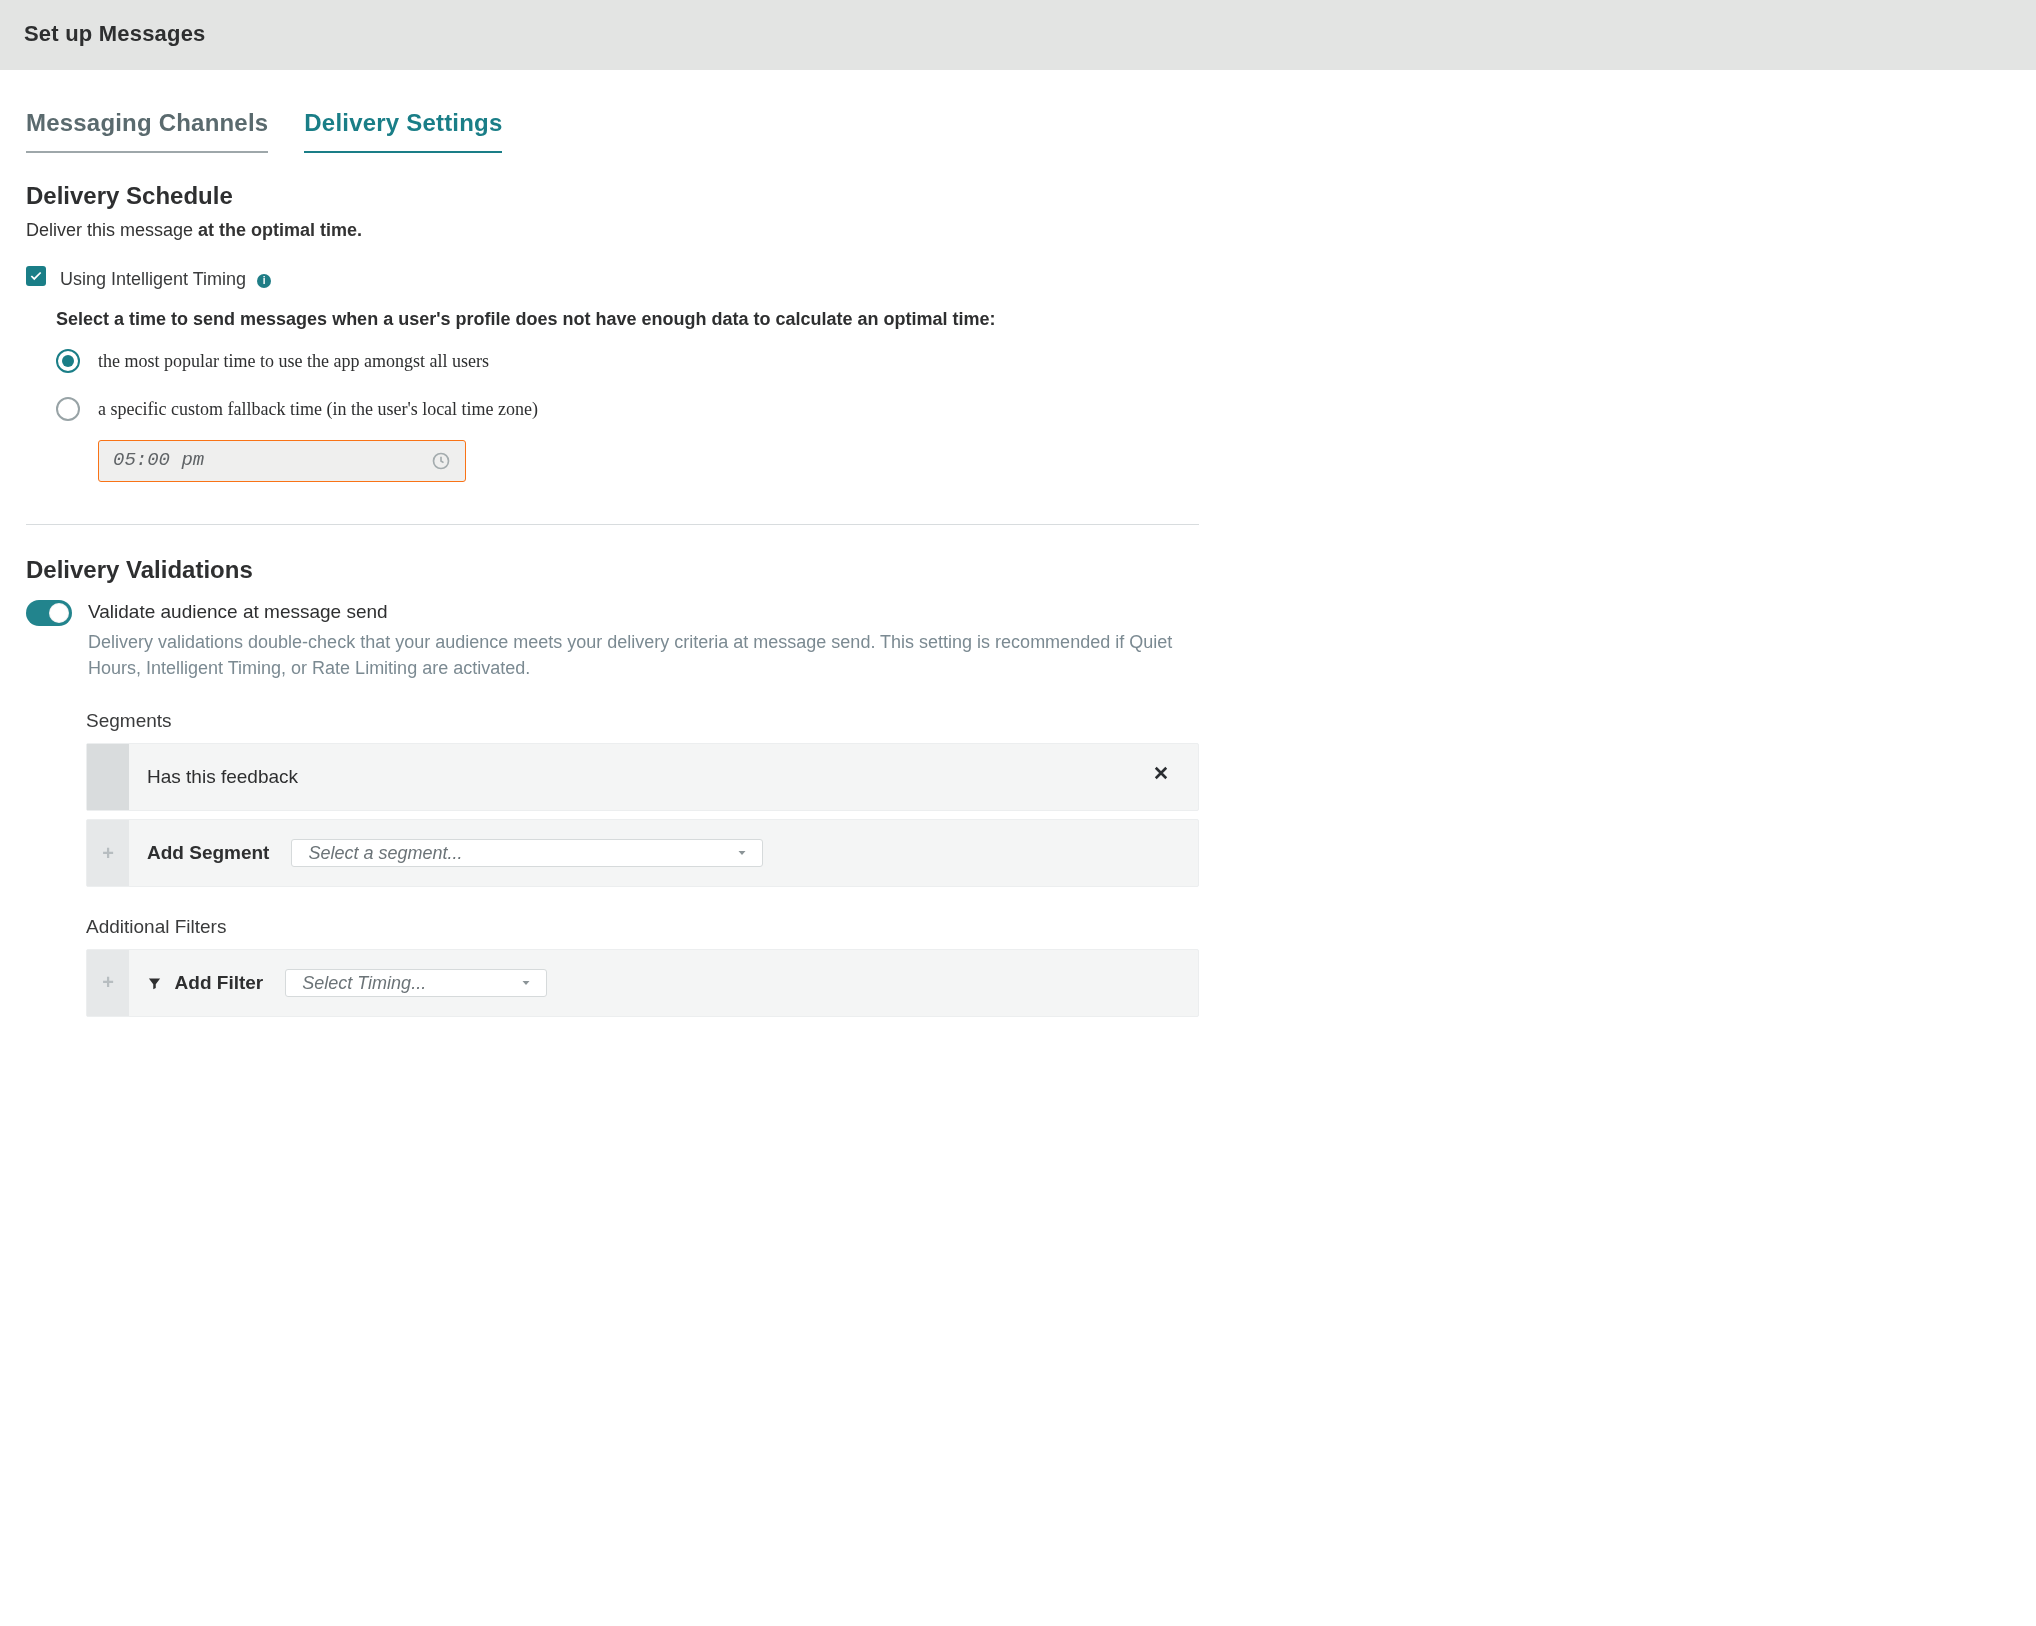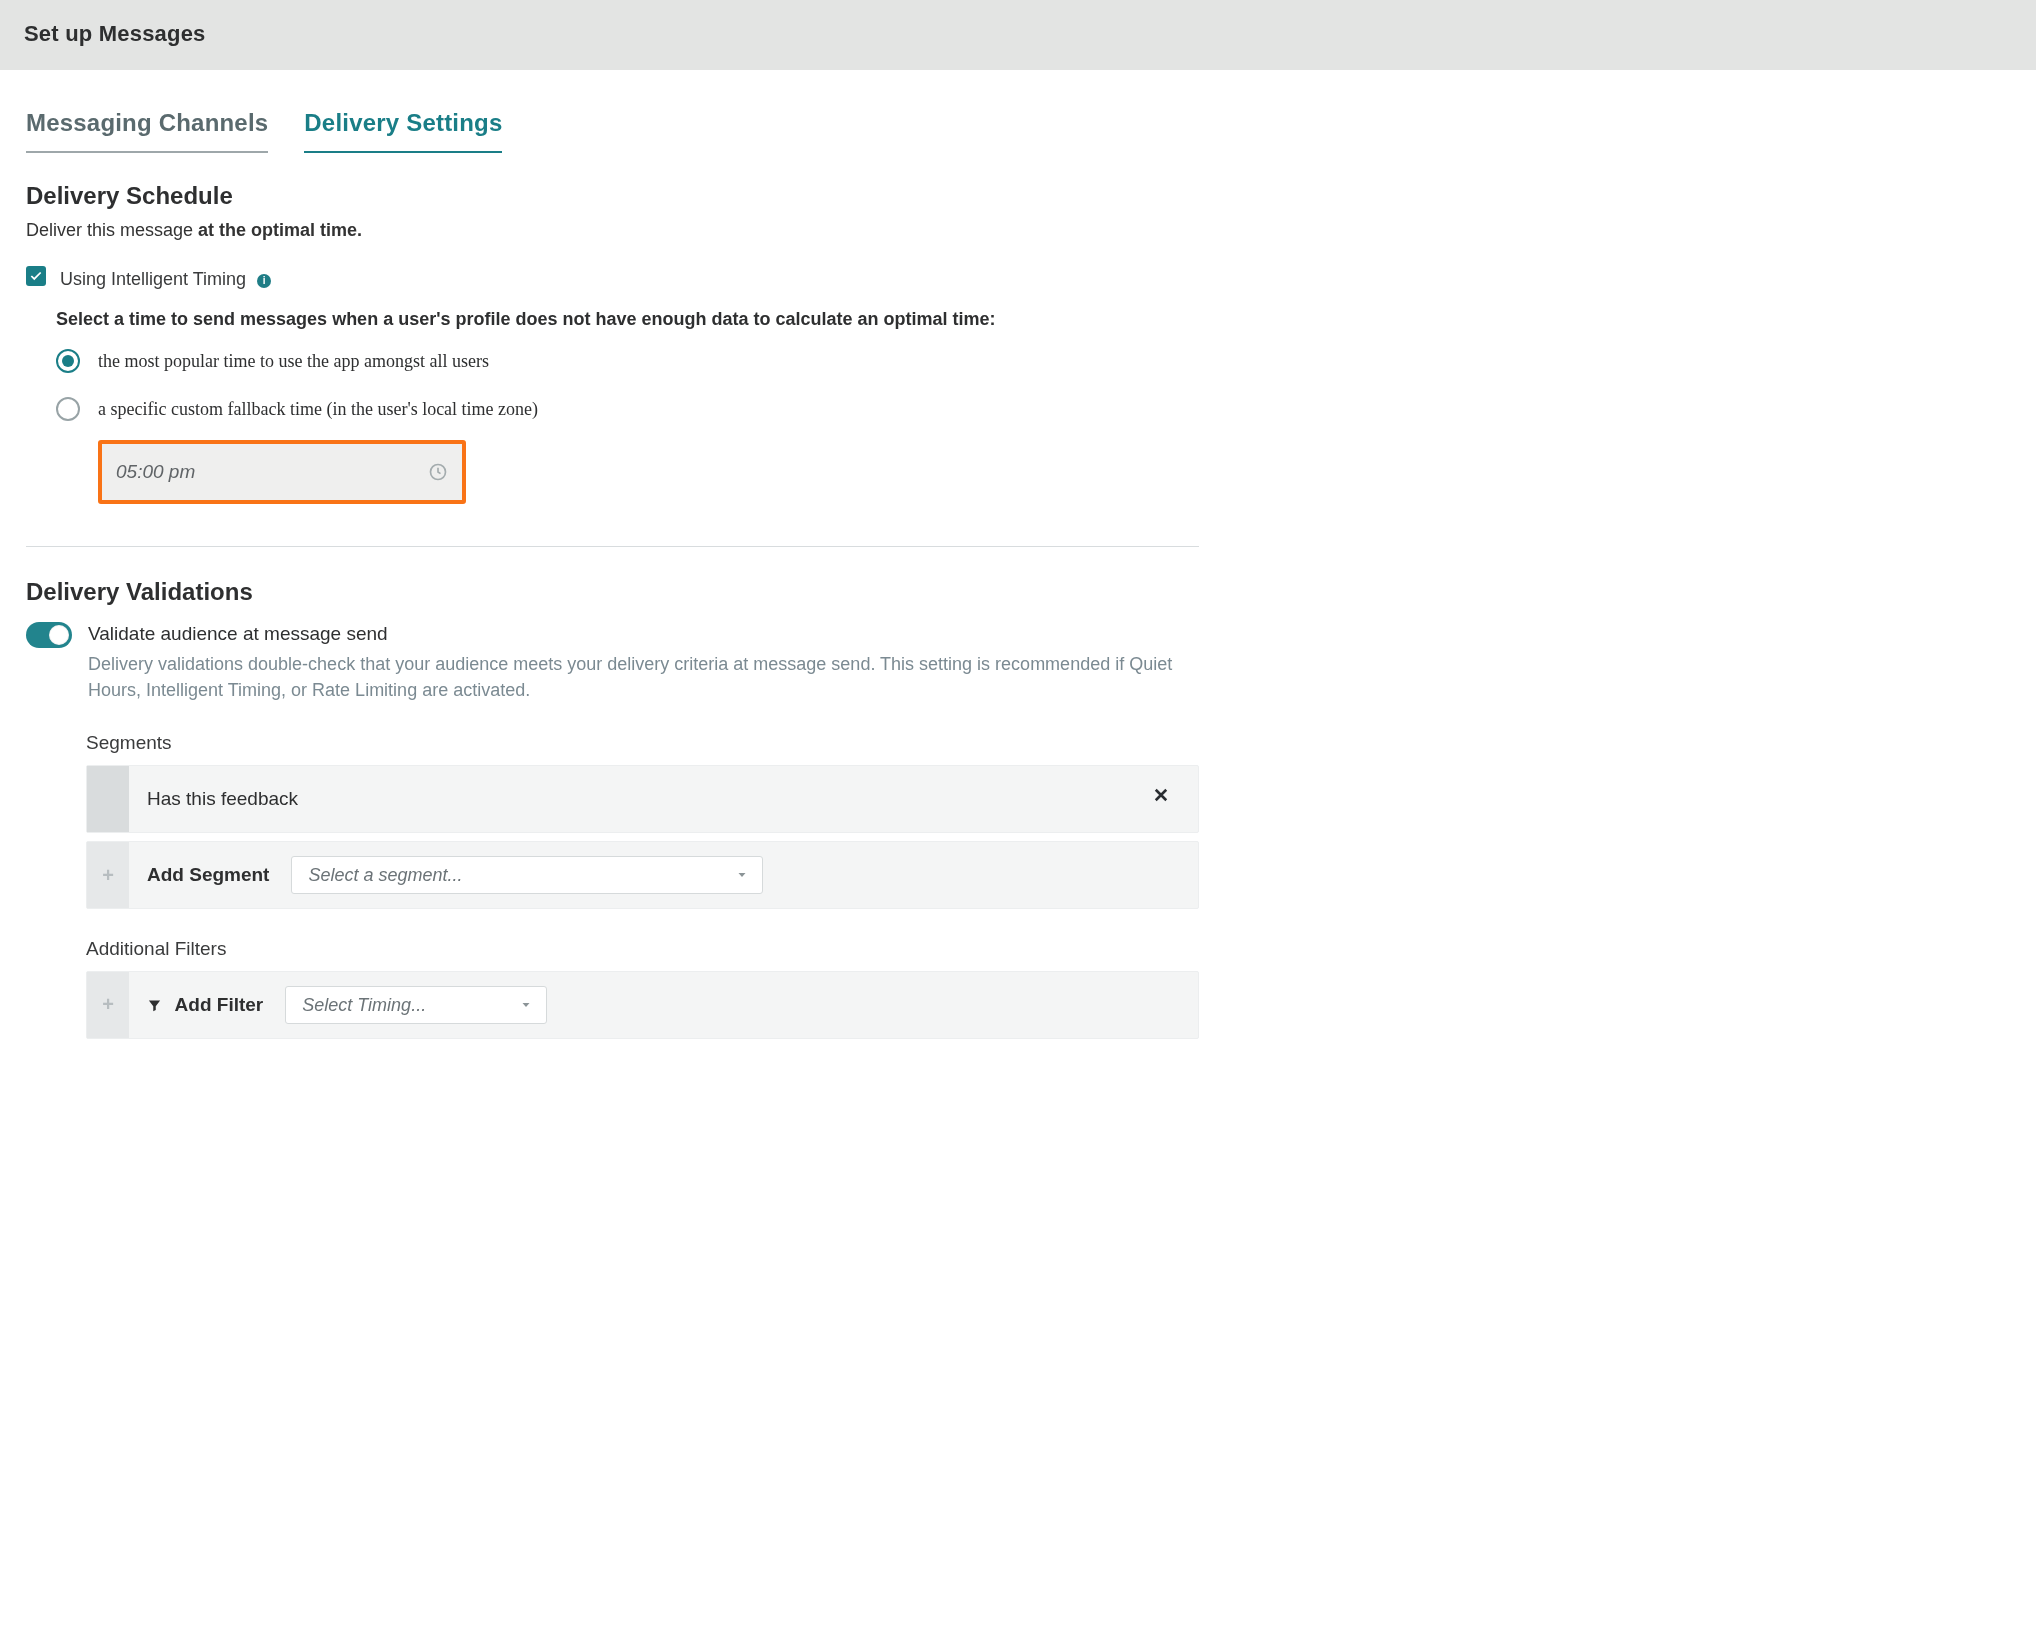--- a/index.html
+++ b/index.html
@@ -96,25 +96,26 @@
     width:24px;height:24px;border:2px solid #98a3a6;border-radius:50%;
     display:flex;align-items:center;justify-content:center;flex:0 0 auto;background:#fff;
   }
   .radio.selected{border-color:var(--teal);}
   .radio .dot{width:12px;height:12px;border-radius:50%;background:var(--teal);display:none;}
   .radio.selected .dot{display:block;}
   .radio-label{font-size:18px;color:#2e2f30;font-family:Liberation Serif, serif;}
 
   .time-field{
     margin:6px 0 0 42px;
-    width:368px;height:64px;
-    background:#efefee;border:4px solid #f97316;border-radius:3px;
+    width:368px;height:42px;
+    background:#efefee;border:1px solid #f97316;border-radius:3px;
     display:flex;align-items:center;justify-content:space-between;
     padding:0 14px;
     color:#6a6f71;
+    font-family:Liberation Mono, monospace;
   }
   .time-field .val{font-style:italic;font-size:19px;color:#606467;}
   .time-field svg{width:20px;height:20px;stroke:#a4acae;fill:none;stroke-width:2;}
 
   hr.sep{border:none;border-top:1px solid var(--hr);margin:42px 0 28px;}
 
   
   .toggle-row{display:flex;gap:16px;align-items:flex-start;}
   .toggle{
     width:46px;height:26px;border-radius:999px;background:#22848d;position:relative;flex:0 0 auto;margin-top:2px;
@@ -138,21 +139,21 @@
     color:#8f989b;font-weight:700;font-size:20px;flex:0 0 auto;
   }
   .panel .left.dark{background:#d9dcdd;}
   .panel .body{display:flex;align-items:center;gap:22px;padding:0 18px;flex:1;}
   .panel .title{font-size:19px;color:#2e2f30;font-weight:700;}
   .panel .title.regular{font-weight:500;}
   .panel .close{margin-left:auto;color:var(--close);padding-right:10px;}
   .panel .close svg{width:18px;height:18px;stroke:var(--close);stroke-width:3.5;fill:none;}
 
   .select{
-    background:#fff;border:1px solid #d6dadb;border-radius:3px;height:38px;display:flex;align-items:center;
+    background:#fff;border:1px solid #d6dadb;border-radius:3px;height:28px;display:flex;align-items:center;
     padding:0 40px 0 16px;position:relative;color:#6b7377;font-style:italic;font-size:18px;min-width:262px;
   }
   .select.wide{min-width:472px;}
   .select .caret{
     position:absolute;right:14px;top:50%;transform:translateY(-50%);
   }
   .select .caret svg{width:12px;height:12px;fill:#8b9497;}
 
   .funnel{display:inline-flex;margin-right:8px;position:relative;top:2px;}
   .funnel svg{width:15px;height:15px;fill:#2e2f30;}

